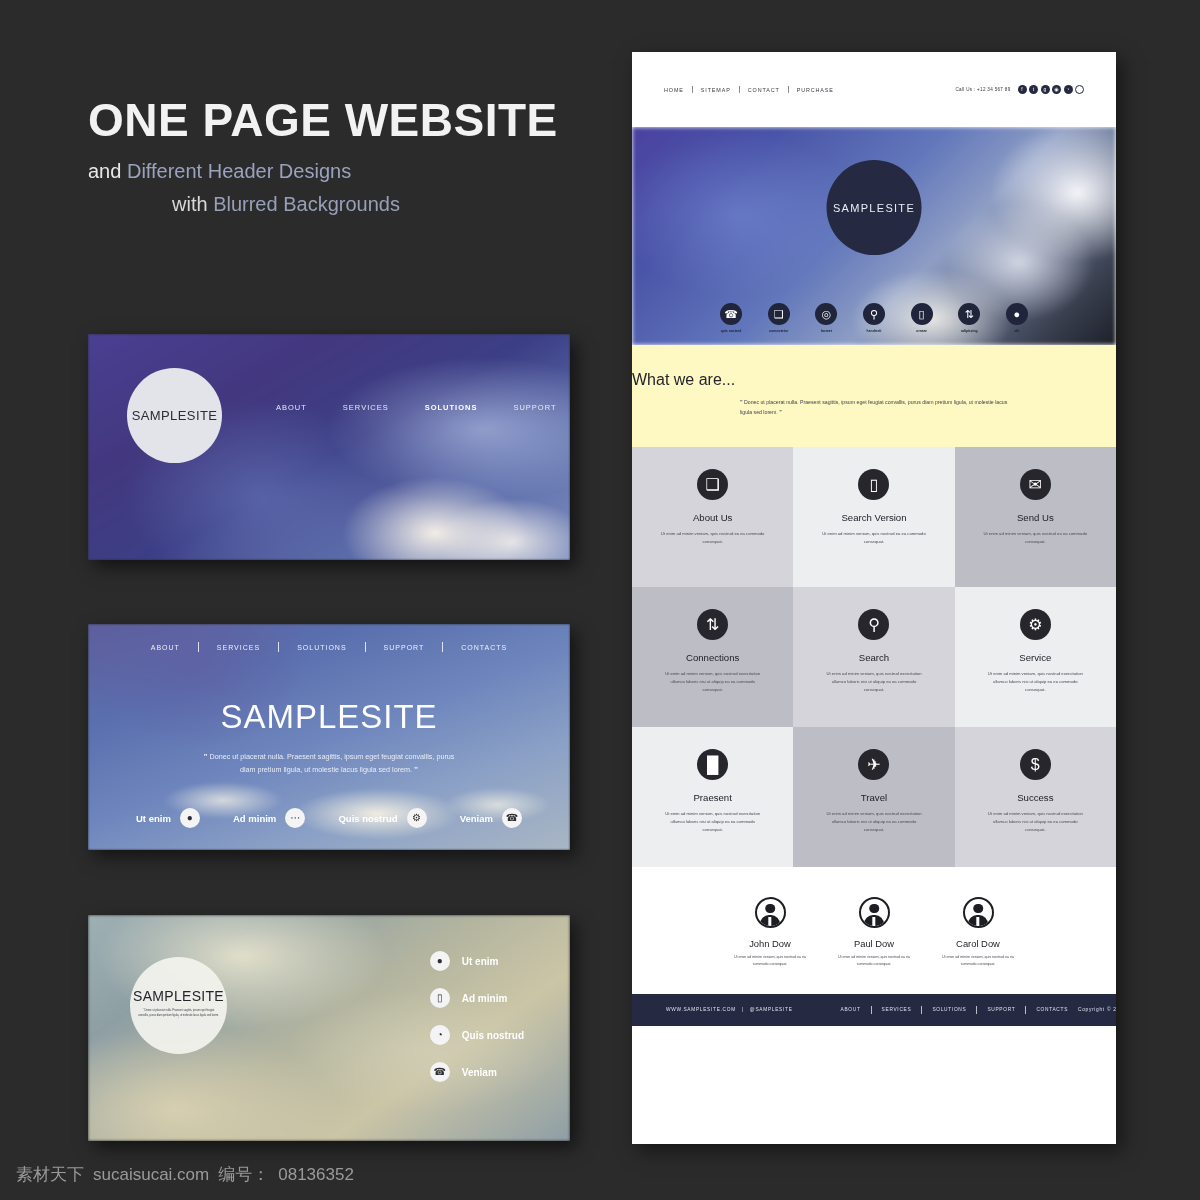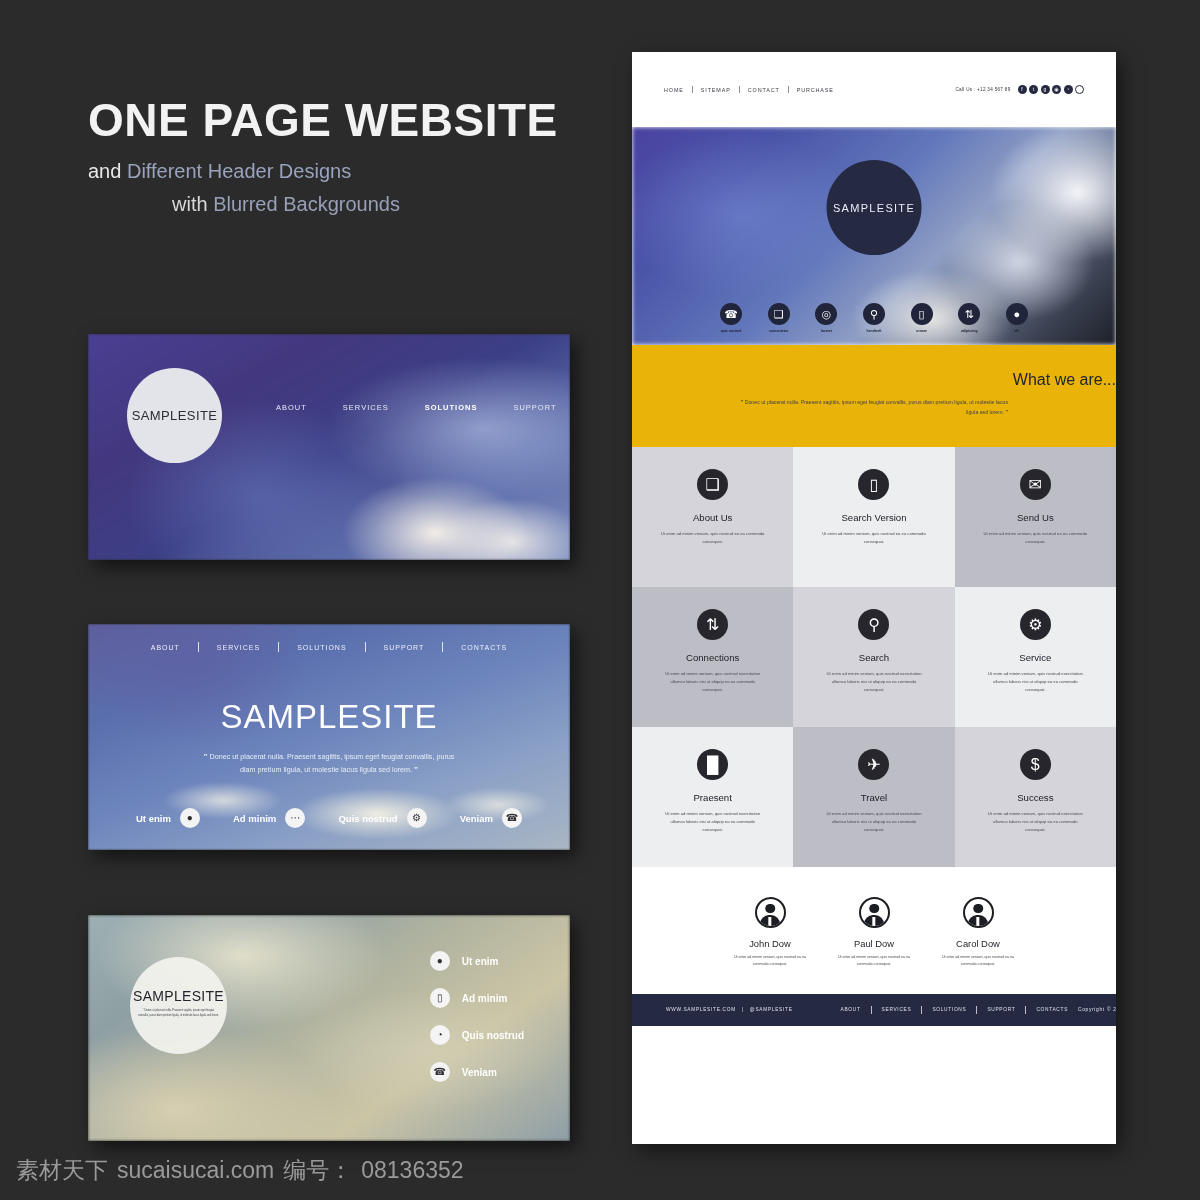--- a/index.html
+++ b/index.html
@@ -178,21 +178,21 @@
     display: flex; justify-content: space-between; align-items: flex-start;
   }
   .hero-icon-wrap { display: flex; flex-direction: column; align-items: center; gap: 4px; }
   .hero-ico {
     width: 22px; height: 22px; border-radius: 50%;
     background: #20253c; color: #fff;
     display: flex; align-items: center; justify-content: center; font-size: 11px; line-height: 1;
   }
   .hero-ico-lbl { font-size: 3.4px; font-weight: bold; color: #1e2232; white-space: nowrap; }
 
-  .whatwe { background: #eab308; padding: 26px 0 30px; text-align: right; }
+  .whatwe { background: #fef9c3; padding: 26px 0 30px; text-align: left; }
   .whatwe h2 { font-size: 16px; font-weight: normal; color: #24242c; }
   .whatwe p {
     margin: 9px auto 0; width: 268px; font-size: 5.2px; color: #43434d; line-height: 1.85;
   }
   .whatwe .qm { font-weight: bold; }
 
   .grid { display: grid; grid-template-columns: repeat(3, 1fr); }
   .cell {
     height: 140px; padding: 22px 22px 0;
     display: flex; flex-direction: column; align-items: center; text-align: center;
@@ -236,21 +236,21 @@
   .footer .brand { display: flex; align-items: center; gap: 6px; white-space: nowrap; }
   .footer .fnav { display: flex; align-items: center; margin-left: 38px; }
   .footer .fnav .item { padding: 0 10px; white-space: nowrap; }
   .footer .fnav .sep { width: 1px; height: 8px; background: rgba(255,255,255,0.7); }
   .footer .copy { margin-left: auto; white-space: nowrap; }
 
   
   .watermark {
     position: absolute; left: 16px; bottom: 14px;
     display: flex; align-items: baseline; gap: 9px;
-    font-size: 23px; color: #9a9a9a;
+    font-size: 17px; color: #9a9a9a;
   }
   .watermark .cn { font-family: "DejaVu Sans", sans-serif; }
 </style>
 </head>
 <body>
 
 <div class="stage">
 
   <div class="left-col">
 

